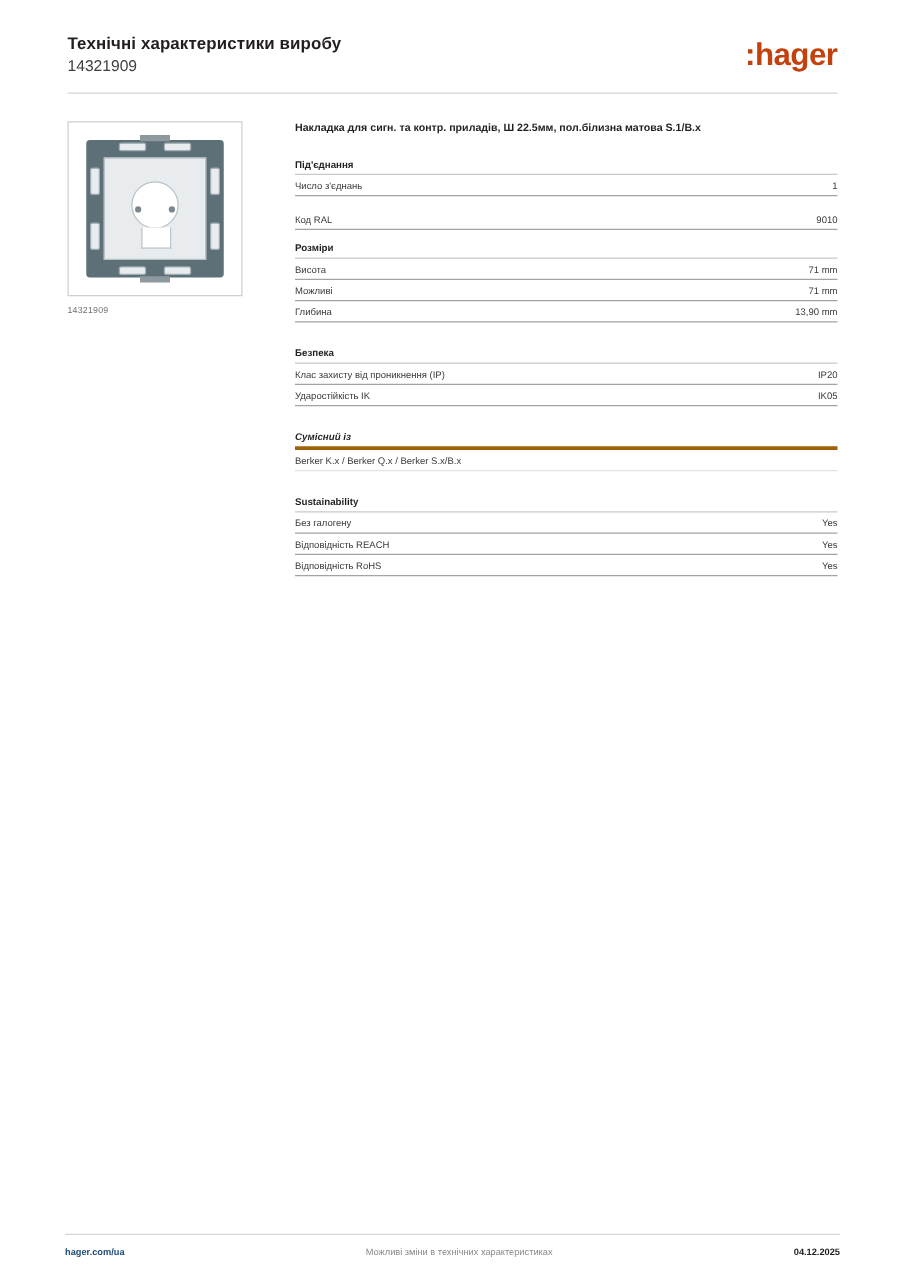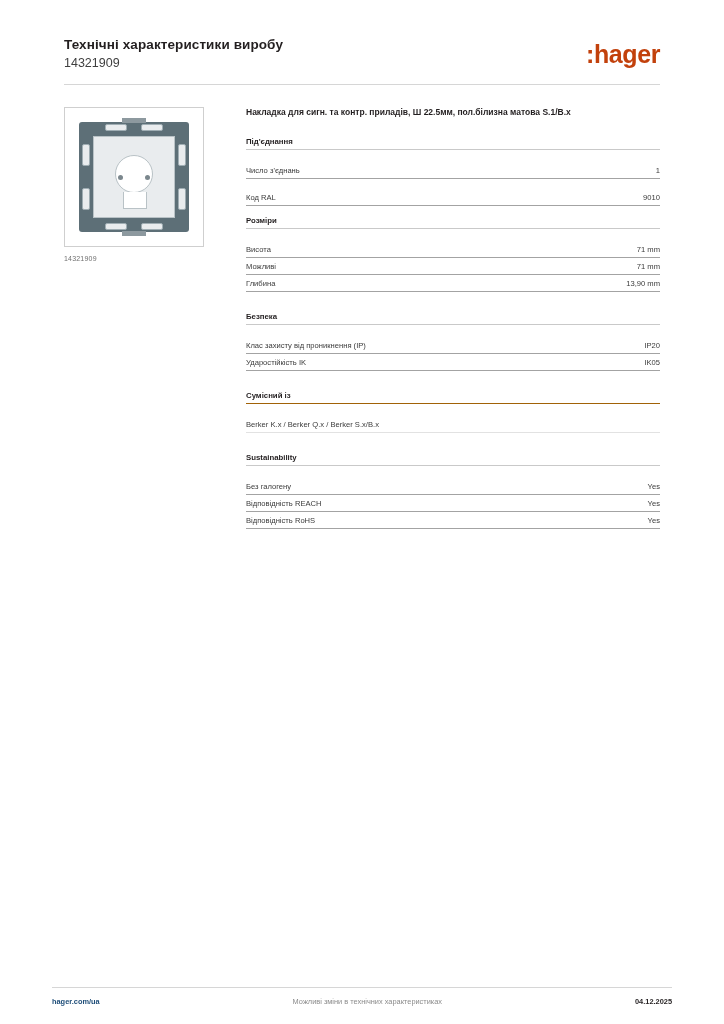--- a/index.html
+++ b/index.html
@@ -13,21 +13,21 @@
     height: 1024px;
     font-family: "Liberation Sans", sans-serif;
     color: #231f20;
     position: relative;
     overflow: hidden;
   }
   .page {
     position: relative;
     width: 724px;
     height: 1024px;
-    padding: 12px;
+    padding: 2px;
   }
 
   
   .header {
     display: flex;
     align-items: flex-start;
     justify-content: space-between;
     padding: 22px 52px 0 52px;
   }
   .header-left {
@@ -177,35 +177,35 @@
   }
   .group {
     margin-bottom: 10px;
   }
   .group-title {
     font-size: 7.8px;
     font-weight: bold;
     color: #231f20;
     padding-bottom: 3px;
     border-bottom: 1px solid #c9c9c9;
-    margin-bottom: 12px;
+    margin-bottom: 0;
   }
   .row {
     display: flex;
     justify-content: space-between;
     align-items: baseline;
     font-size: 7.6px;
     color: #3a3a3a;
     padding: 4px 0 3px 0;
     border-bottom: 1px solid #a3a3a3;
   }
   .row .label { text-align: left; }
   .row .value { text-align: right; white-space: nowrap; padding-left: 12px; }
 
-  .group.compat .group-title { border-bottom: 1px solid #a16207; }
+  .group.compat .group-title { border-bottom: 3px solid #a16207; font-style: italic; }
   .compat-row {
     font-size: 7.6px;
     color: #3a3a3a;
     padding: 4px 0 3px 0;
     border-bottom: 1px solid #e2e2e2;
   }
   .spacer-lg { height: 10px; }
 
   
   .footer-rule {

